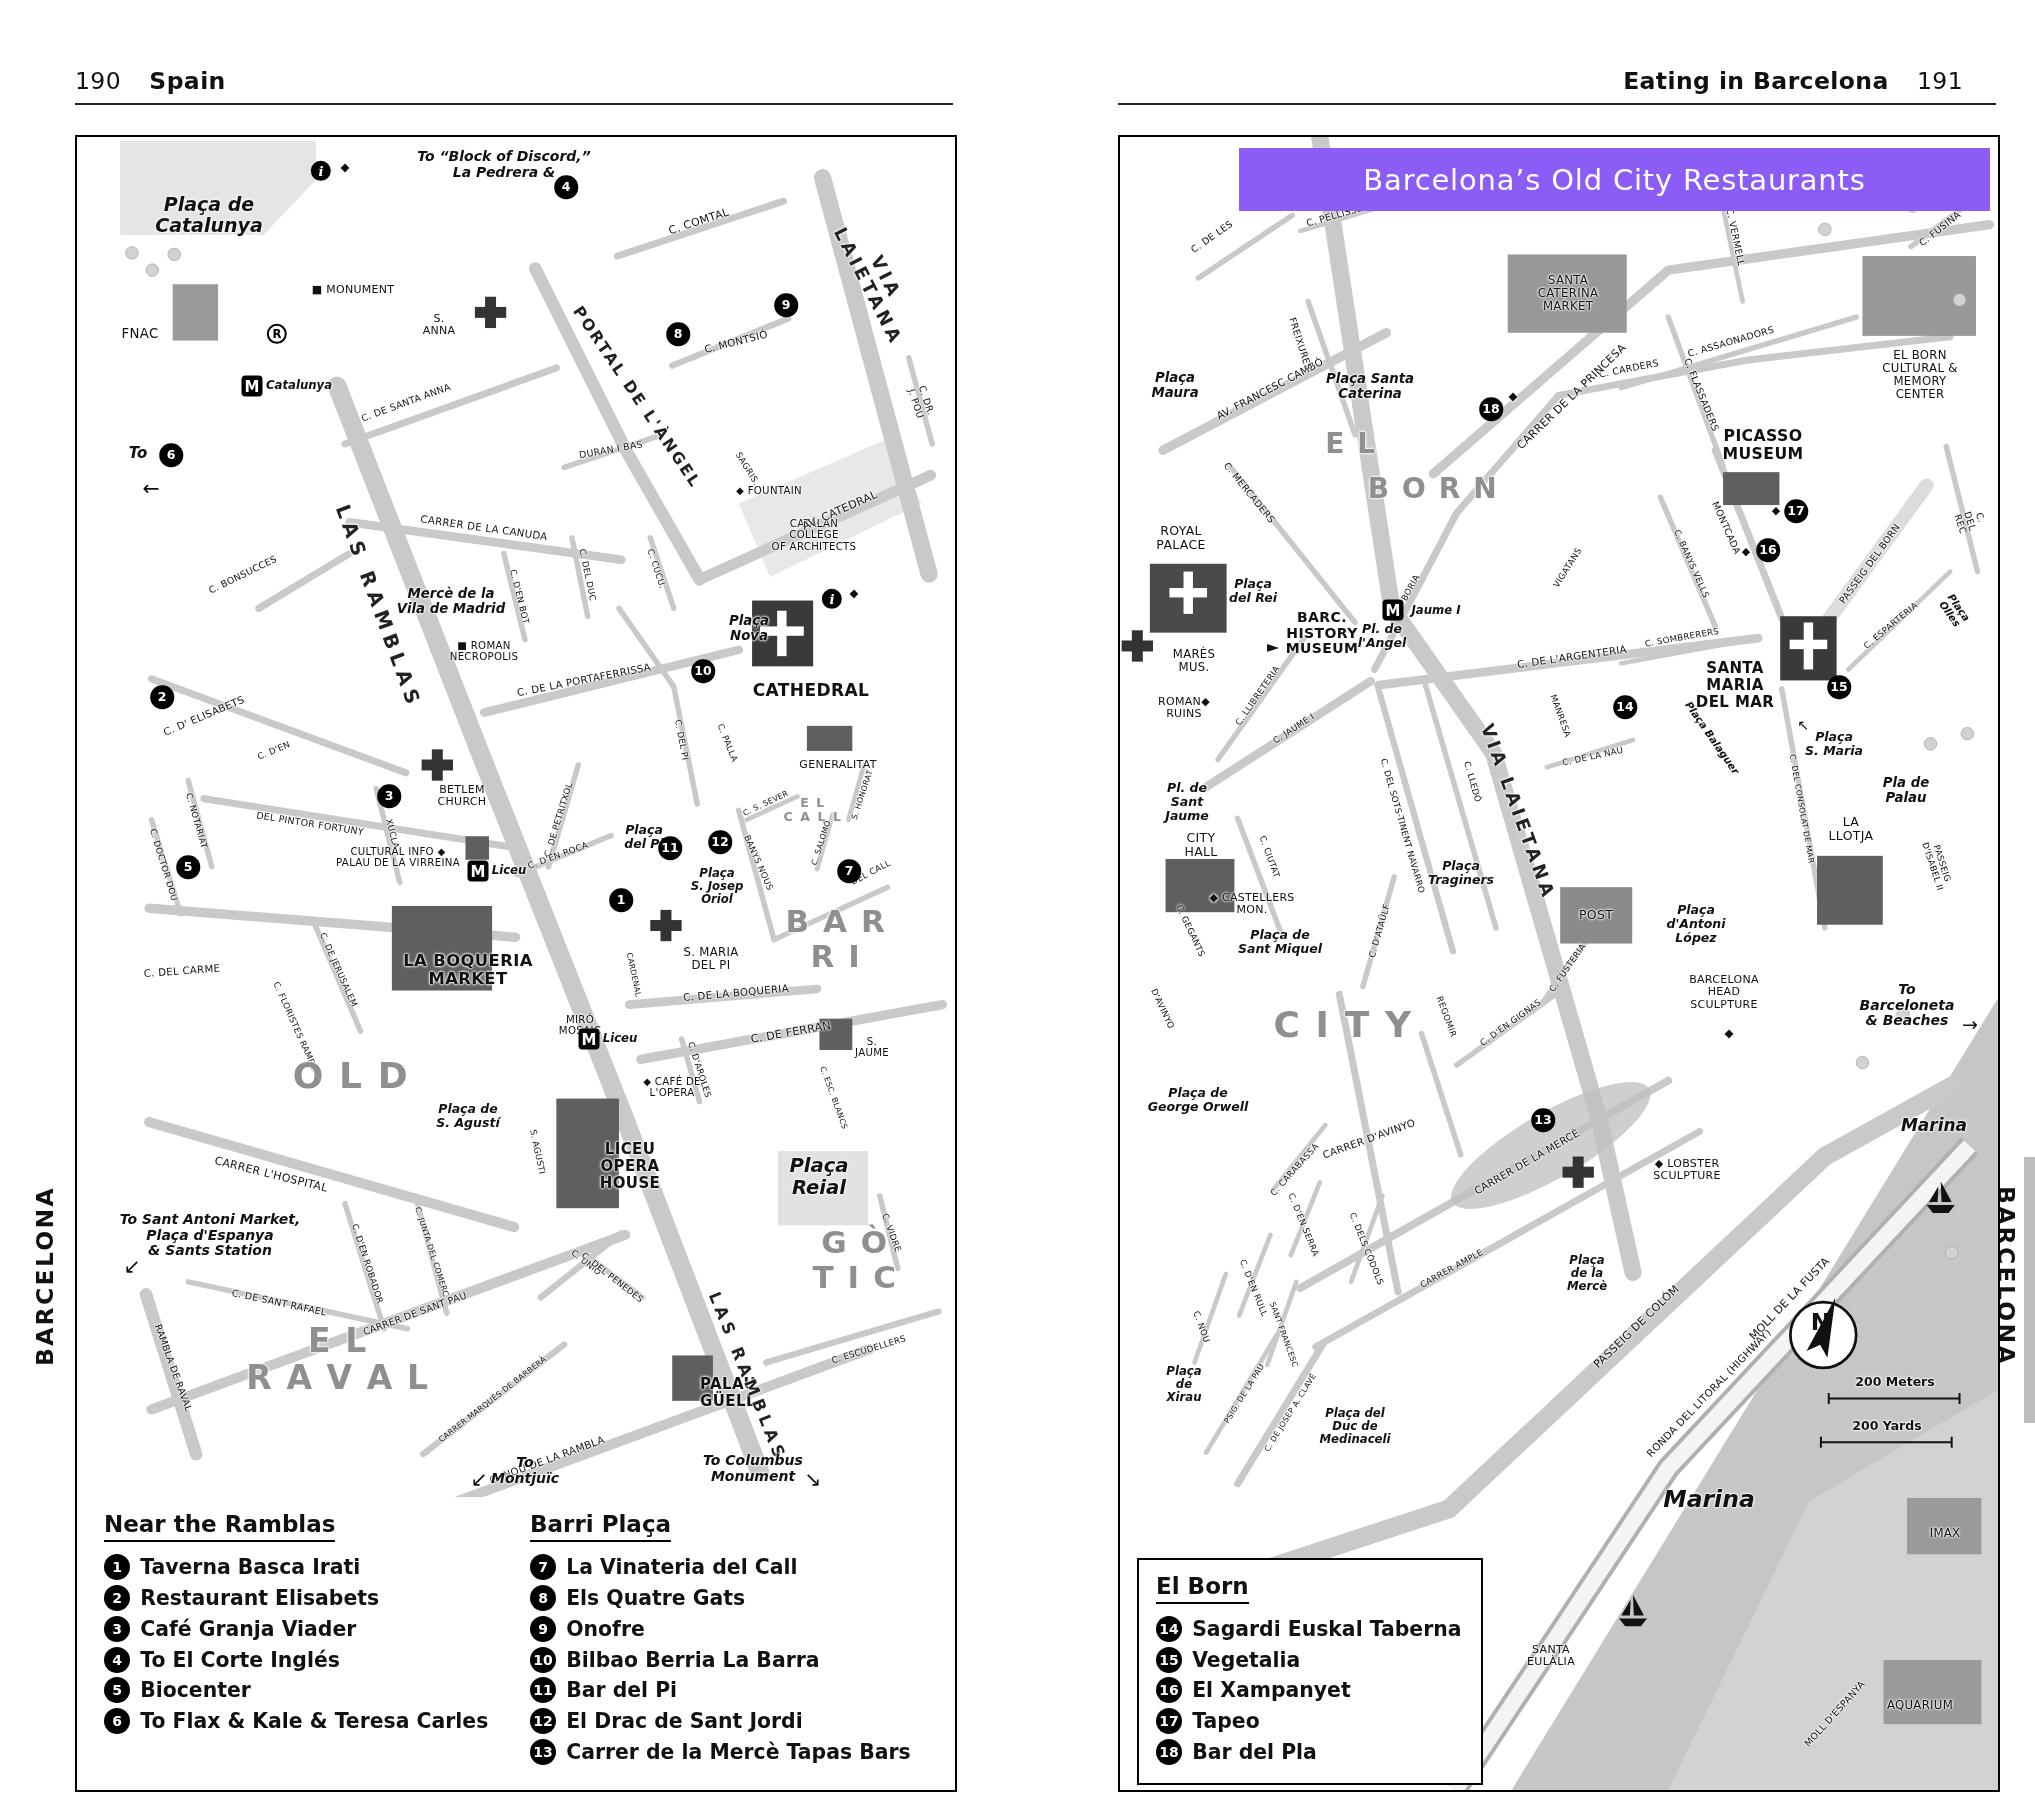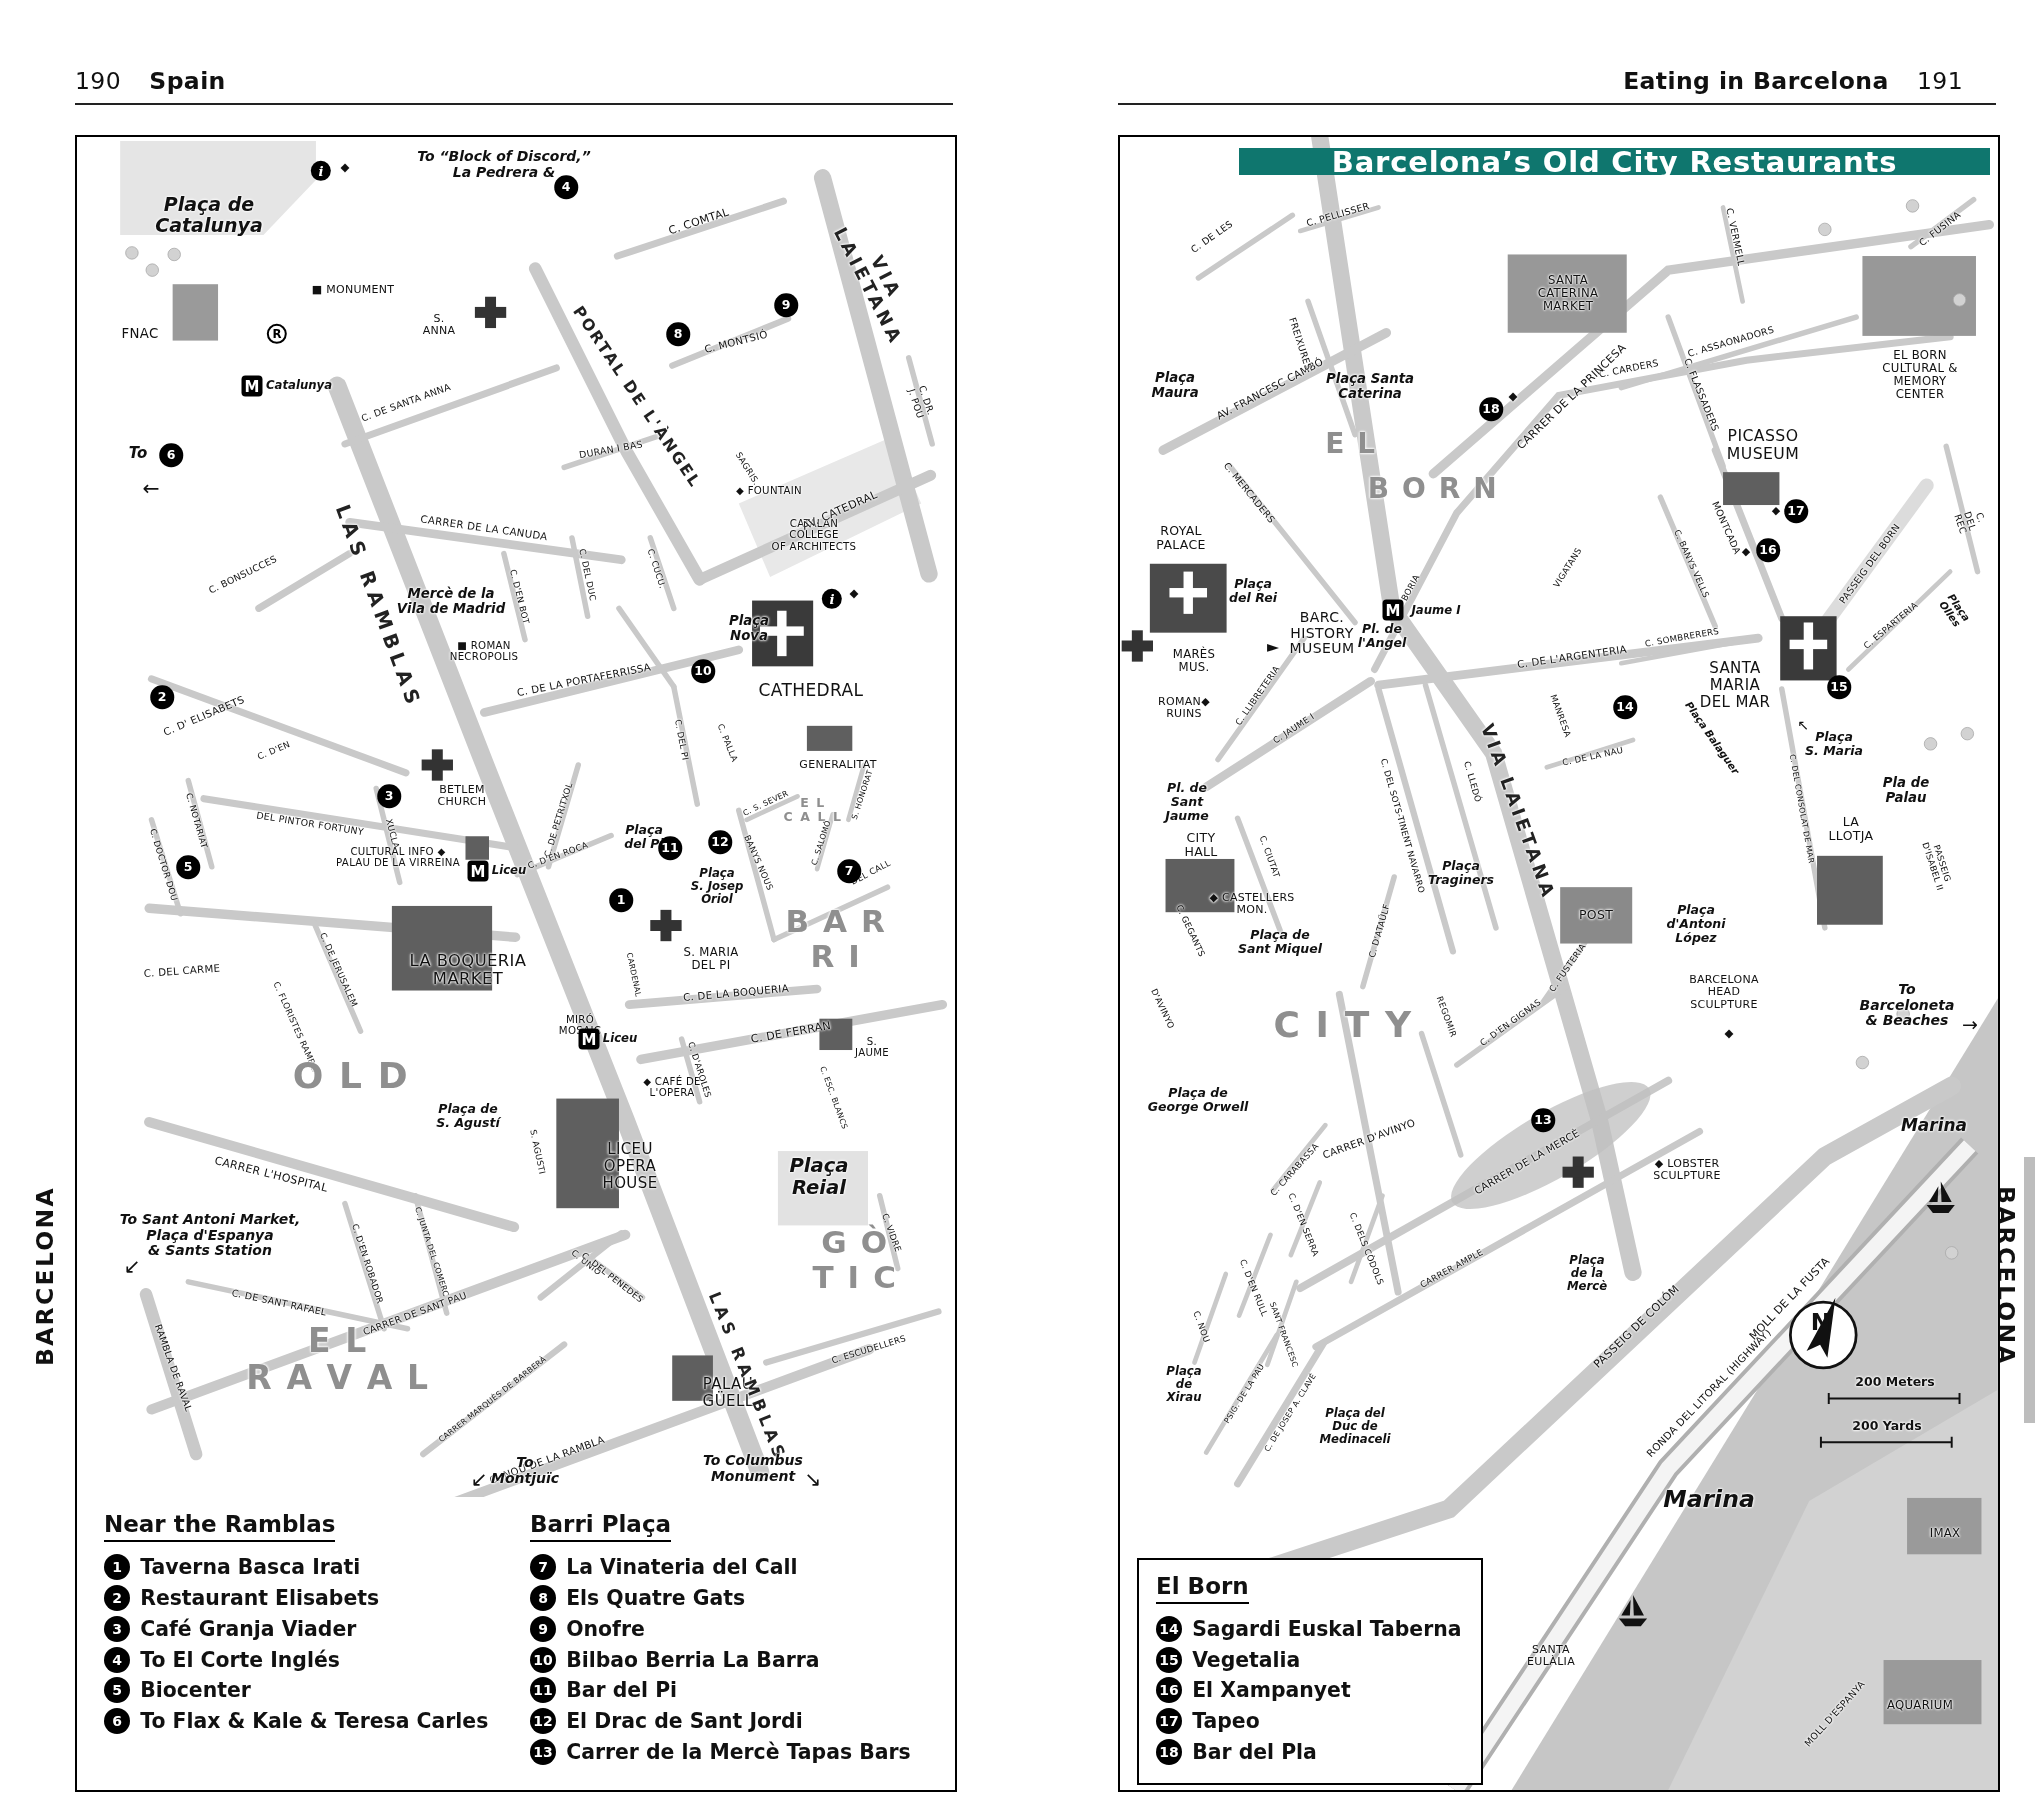--- a/index.html
+++ b/index.html
@@ -25,38 +25,38 @@
   #leftmap{left:75px;top:135px;}
   #rightmap{left:1118px;top:135px;}
   .map svg{position:absolute;left:0;top:0;z-index:1;}
 
   .map-label{position:absolute;z-index:2;white-space:pre-line;text-align:center;line-height:1.12;color:#111;
     text-shadow:0 0 2.3px #fff,0 0 2.3px #fff,0 0 3.1px #fff;}
   .c-st{letter-spacing:0.3px;}
   .c-stb{font-weight:bold;color:#222;}
   .c-pl{font-style:italic;font-weight:bold;}
   .c-plsm{font-style:italic;font-weight:bold;}
-  .c-lm{font-weight:normal;letter-spacing:0.4px;}
+  .c-lm{font-weight:bold;letter-spacing:0.4px;}
   .c-big{font-weight:bold;color:#8f8f8f;letter-spacing:1.6px;}
   .c-note{font-style:italic;font-weight:bold;}
   .c-note2{font-weight:bold;}
   .c-mlbl{font-style:italic;font-weight:bold;font-size:12.5px;}
   .c-sym{color:#111;}
 
   .marker{position:absolute;z-index:4;width:23.5px;height:23.5px;border-radius:50%;background:#000;color:#fff;
     display:flex;align-items:center;justify-content:center;font-size:12.5px;font-weight:bold;transform:translate(-50%,-50%);}
   .metro{position:absolute;z-index:4;width:21px;height:21px;background:#000;color:#fff;border-radius:3.9px;
     display:flex;align-items:center;justify-content:center;font-size:15px;font-weight:bold;transform:translate(-50%,-50%);}
   .info{position:absolute;z-index:4;width:20.4px;height:20.4px;background:#000;color:#fff;border-radius:50%;
     display:flex;align-items:center;justify-content:center;font-size:13.3px;font-weight:bold;font-style:italic;font-family:"DejaVu Serif",serif;transform:translate(-50%,-50%);}
   .rico{position:absolute;z-index:4;width:20.4px;height:20.4px;background:#fff;color:#000;border:2.3px solid #000;border-radius:50%;
     display:flex;align-items:center;justify-content:center;font-size:11.7px;font-weight:bold;transform:translate(-50%,-50%);box-sizing:border-box;}
 
-  .map-banner{position:absolute;left:119px;top:11px;width:751px;height:27px;background:#0f766e;color:#fff;z-index:5;
-    display:flex;align-items:center;justify-content:center;font-size:29px;font-weight:bold;letter-spacing:0.8px;}
+  .map-banner{position:absolute;left:119px;top:11px;width:751px;height:63px;background:#8b5cf6;color:#fff;z-index:5;
+    display:flex;align-items:center;justify-content:center;font-size:29px;font-weight:normal;letter-spacing:0.8px;}
 
   
   .legend-left{position:absolute;left:0;top:1360px;width:100%;height:293px;background:#fff;z-index:6;
     display:flex;gap:28px;padding:14px 27px;box-sizing:border-box;}
   .key-col{flex:1;}
   .legend-right{position:absolute;left:17px;top:1421px;width:346px;background:#fff;border:2.3px solid #000;z-index:6;
     padding:12.5px 17px 14px;box-sizing:border-box;}
   .key-title{font-size:23px;font-weight:bold;border-bottom:2.3px solid #000;display:inline-block;margin-bottom:7.8px;padding-bottom:3px;}
   .key-item{display:flex;align-items:center;gap:10.2px;margin:4.7px 0;font-size:20.4px;font-weight:bold;}
   .kmark{flex:0 0 auto;width:26px;height:26px;border-radius:50%;background:#000;color:#fff;

